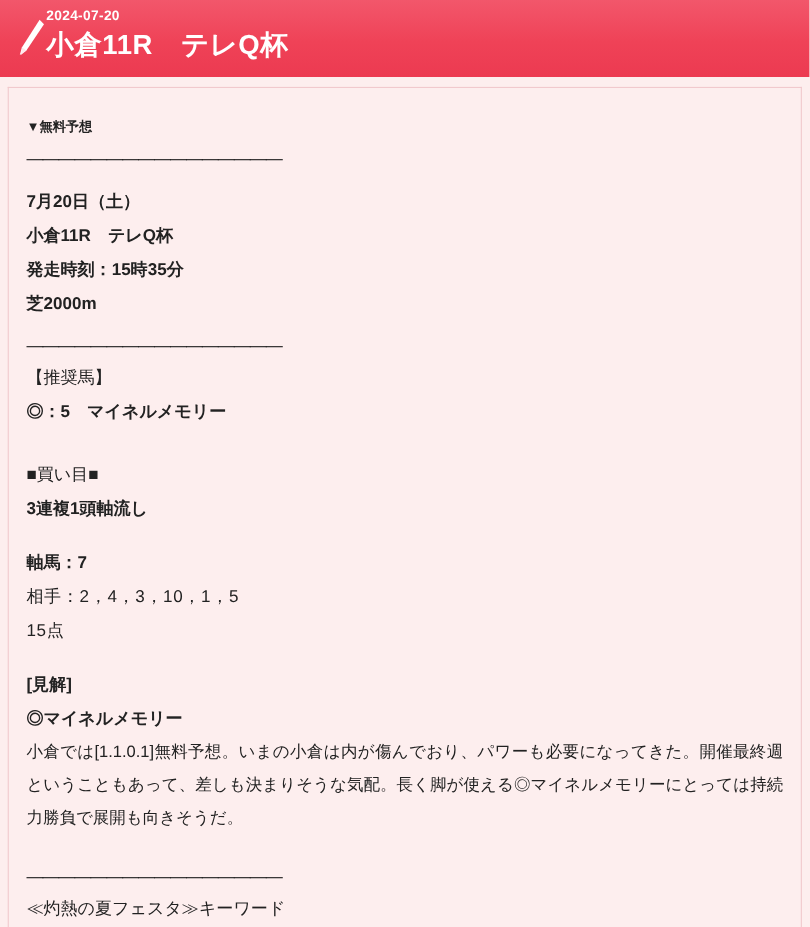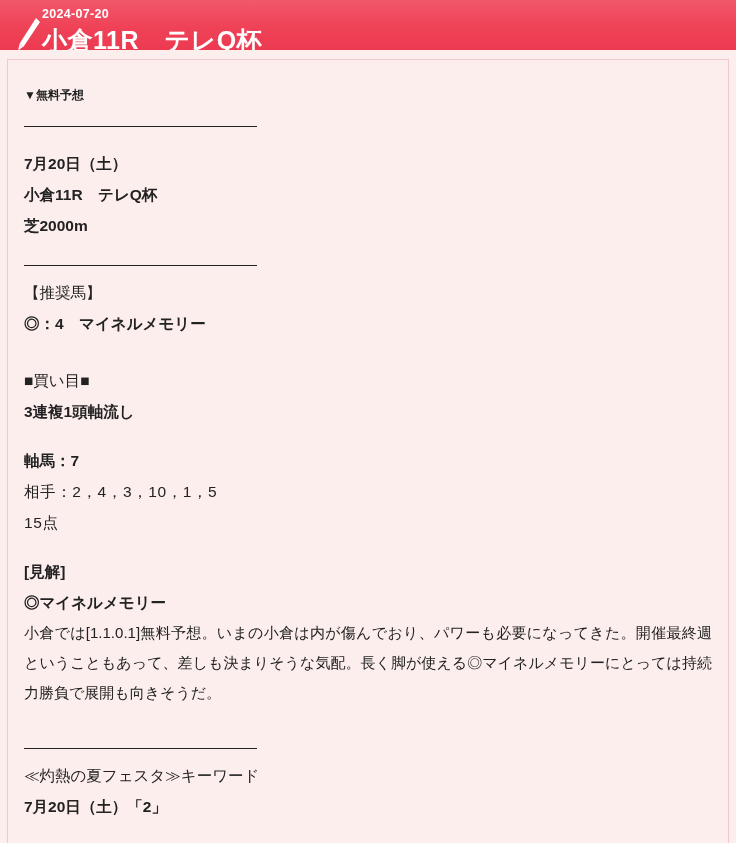--- a/index.html
+++ b/index.html
@@ -13,21 +13,21 @@
     height: 843px;
     font-family: "Liberation Sans", sans-serif;
     color: #222222;
     overflow: hidden;
   }
 
   
   .header {
     position: relative;
     width: 736px;
-    height: 50px;
+    height: 70px;
     background: linear-gradient(180deg, #f2576b 0%, #ef4257 55%, #ec3a51 100%);
     color: #ffffff;
     overflow: hidden;
   }
   .header-icon {
     position: absolute;
     left: 14px;
     top: 16px;
     width: 30px;
     height: 40px;
@@ -121,27 +121,28 @@
 
 <div class="card">
 
   <div class="line heading">▼無料予想</div>
   <div class="rule">――――――――――――――――</div>
 
   <div class="spacer-sm"></div>
 
   <div class="line">7月20日（土）</div>
   <div class="line">小倉11R　テレQ杯</div>
+  <div class="line">発走時刻：15時35分</div>
   <div class="line">芝2000m</div>
 
   <div class="spacer-sm"></div>
   <div class="rule">――――――――――――――――</div>
 
   <div class="line bold">【推奨馬】</div>
-  <div class="line">◎：4　マイネルメモリー</div>
+  <div class="line">◎：5　マイネルメモリー</div>
 
   <div class="spacer-lg"></div>
 
   <div class="line bold">■買い目■</div>
   <div class="line">3連複1頭軸流し</div>
 
   <div class="spacer-md"></div>
 
   <div class="line">軸馬：7</div>
   <div class="mono-nums">相手：2，4，3，10，1，5</div>

